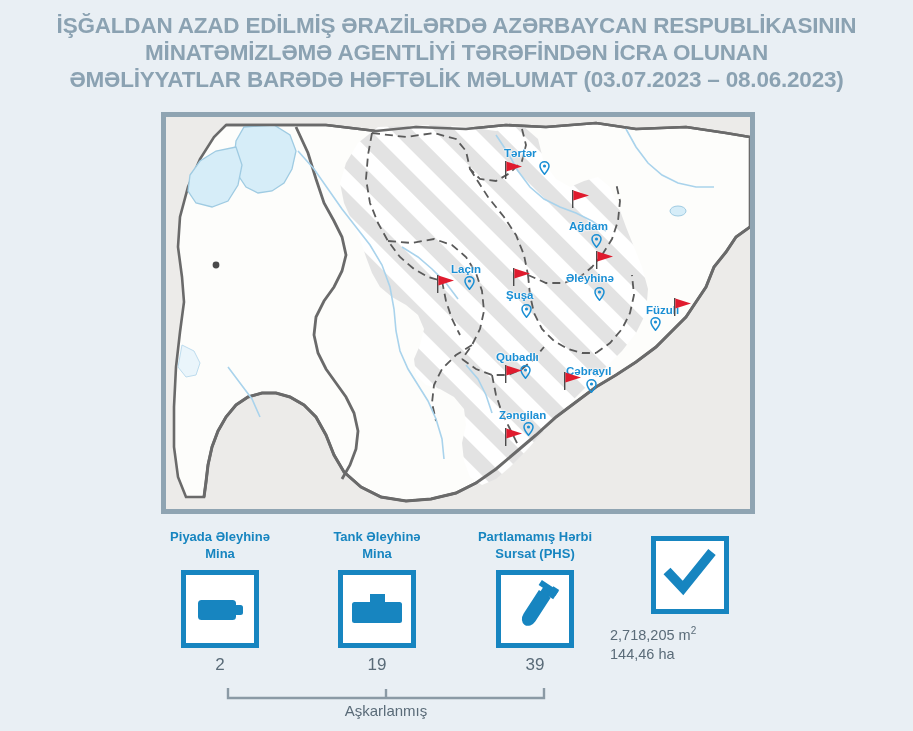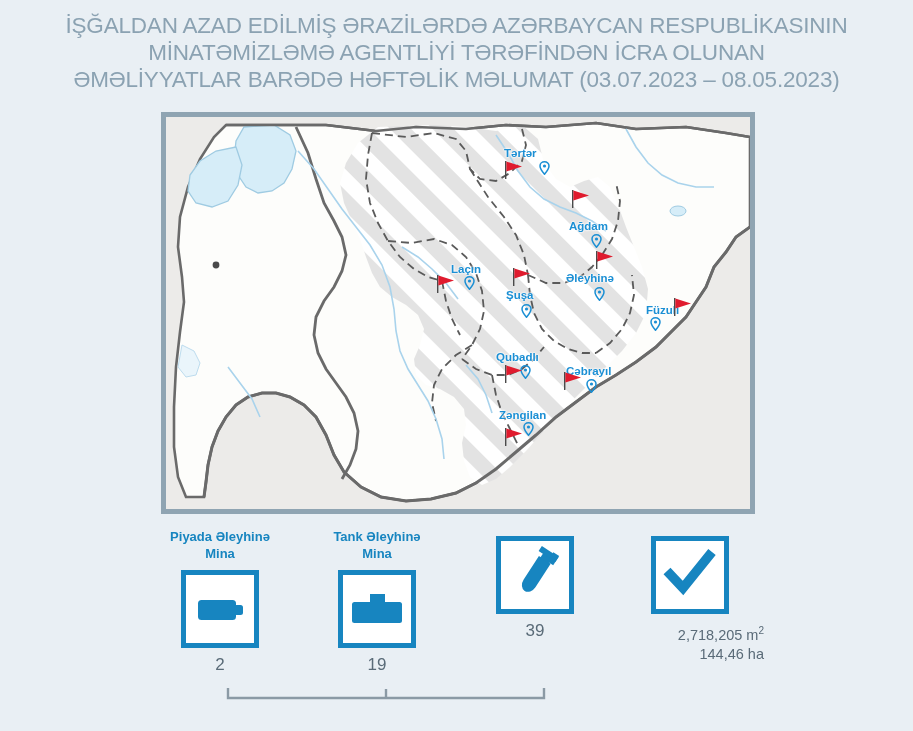--- a/index.html
+++ b/index.html
@@ -16,21 +16,21 @@
   }
 
   
   #title-block {
     width: 913px;
     padding-top: 12px;
     text-align: center;
   }
   #title-block .title-line {
     color: #8ba2b2;
-    font-weight: normal;
+    font-weight: bold;
     font-size: 22.5px;
     line-height: 27px;
     letter-spacing: -0.2px;
     white-space: nowrap;
   }
 
   
   #map-frame {
     position: absolute;
     left: 161px;
@@ -110,21 +110,21 @@
     font-size: 17px;
     color: #5a6b78;
     font-weight: normal;
     line-height: 20px;
   }
   .legend-area {
     margin-top: 7px;
     font-size: 14.5px;
     color: #5a6b78;
     line-height: 19px;
-    text-align: right;
+    text-align: left;
     padding-right: 6px;
   }
   .legend-area sup { font-size: 10px; vertical-align: super; }
 
   
   #bracket-wrap {
     position: absolute;
     left: 86px;
     top: 158px;
     width: 320px;
@@ -140,21 +140,21 @@
     font-size: 15px;
     color: #5a6b78;
   }
 </style>
 </head>
 <body>
 
 <div id="title-block">
   <div class="title-line">İŞĞALDAN AZAD EDİLMİŞ ƏRAZİLƏRDƏ AZƏRBAYCAN RESPUBLİKASININ</div>
   <div class="title-line">MİNATƏMİZLƏMƏ AGENTLİYİ TƏRƏFİNDƏN  İCRA OLUNAN</div>
-  <div class="title-line">ƏMƏLİYYATLAR BARƏDƏ HƏFTƏLİK MƏLUMAT (03.07.2023 – 08.05.2023)</div>
+  <div class="title-line">ƏMƏLİYYATLAR BARƏDƏ HƏFTƏLİK MƏLUMAT (03.07.2023 – 08.06.2023)</div>
 </div>
 
 <div id="map-frame">
 
   <svg id="map-canvas" viewBox="0 0 584 392" preserveAspectRatio="none">
     <defs>
       <pattern id="hatch" width="30" height="30" patternUnits="userSpaceOnUse" patternTransform="rotate(-45)">
         <rect width="30" height="30" fill="#ffffff"></rect>
         <rect width="15" height="30" fill="#e2e2e2"></rect>
       </pattern>
@@ -358,20 +358,24 @@
     <div class="legend-box">
       <svg viewBox="0 0 68 68">
         <rect x="27" y="19" width="15" height="9" fill="#1785c0"></rect>
         <rect x="9" y="27" width="50" height="21" rx="2.5" fill="#1785c0"></rect>
       </svg>
     </div>
     <div class="legend-count">19</div>
   </div>
 
   <div class="legend-col" style="left:315px; top:0px;">
+    <div class="legend-title">
+      <span>Partlamamış Hərbi</span><br>
+      <span>Sursat (PHS)</span>
+    </div>
     <div class="legend-box">
       <svg viewBox="0 0 68 68">
         <g transform="rotate(33 34 34)">
           <path d="M 27,16 L 41,16 L 41,44 A 7,9 0 0 1 27,44 Z" fill="#1785c0"></path>
           <rect x="29" y="8" width="10" height="9" fill="#1785c0"></rect>
           <rect x="24" y="6" width="20" height="6" fill="#1785c0"></rect>
           <rect x="37" y="5" width="7" height="11" fill="#1785c0"></rect>
         </g>
       </svg>
     </div>
@@ -388,14 +392,15 @@
       <span>2,718,205 m</span><sup>2</sup><br>
       <span>144,46 ha</span>
     </div>
   </div>
 
   <div id="bracket-wrap">
     <svg id="bracket-svg" width="320" height="22" viewBox="0 0 320 22">
       <path d="M 2,2 L 2,12 L 318,12 L 318,2" fill="none" stroke="#8b9aa5" stroke-width="2.4"></path>
       <path d="M 160,12 L 160,3" fill="none" stroke="#8b9aa5" stroke-width="2.4"></path>
     </svg>
+    <div id="bracket-label">Aşkarlanmış</div>
   </div>
 </div>
 
 </body></html>

